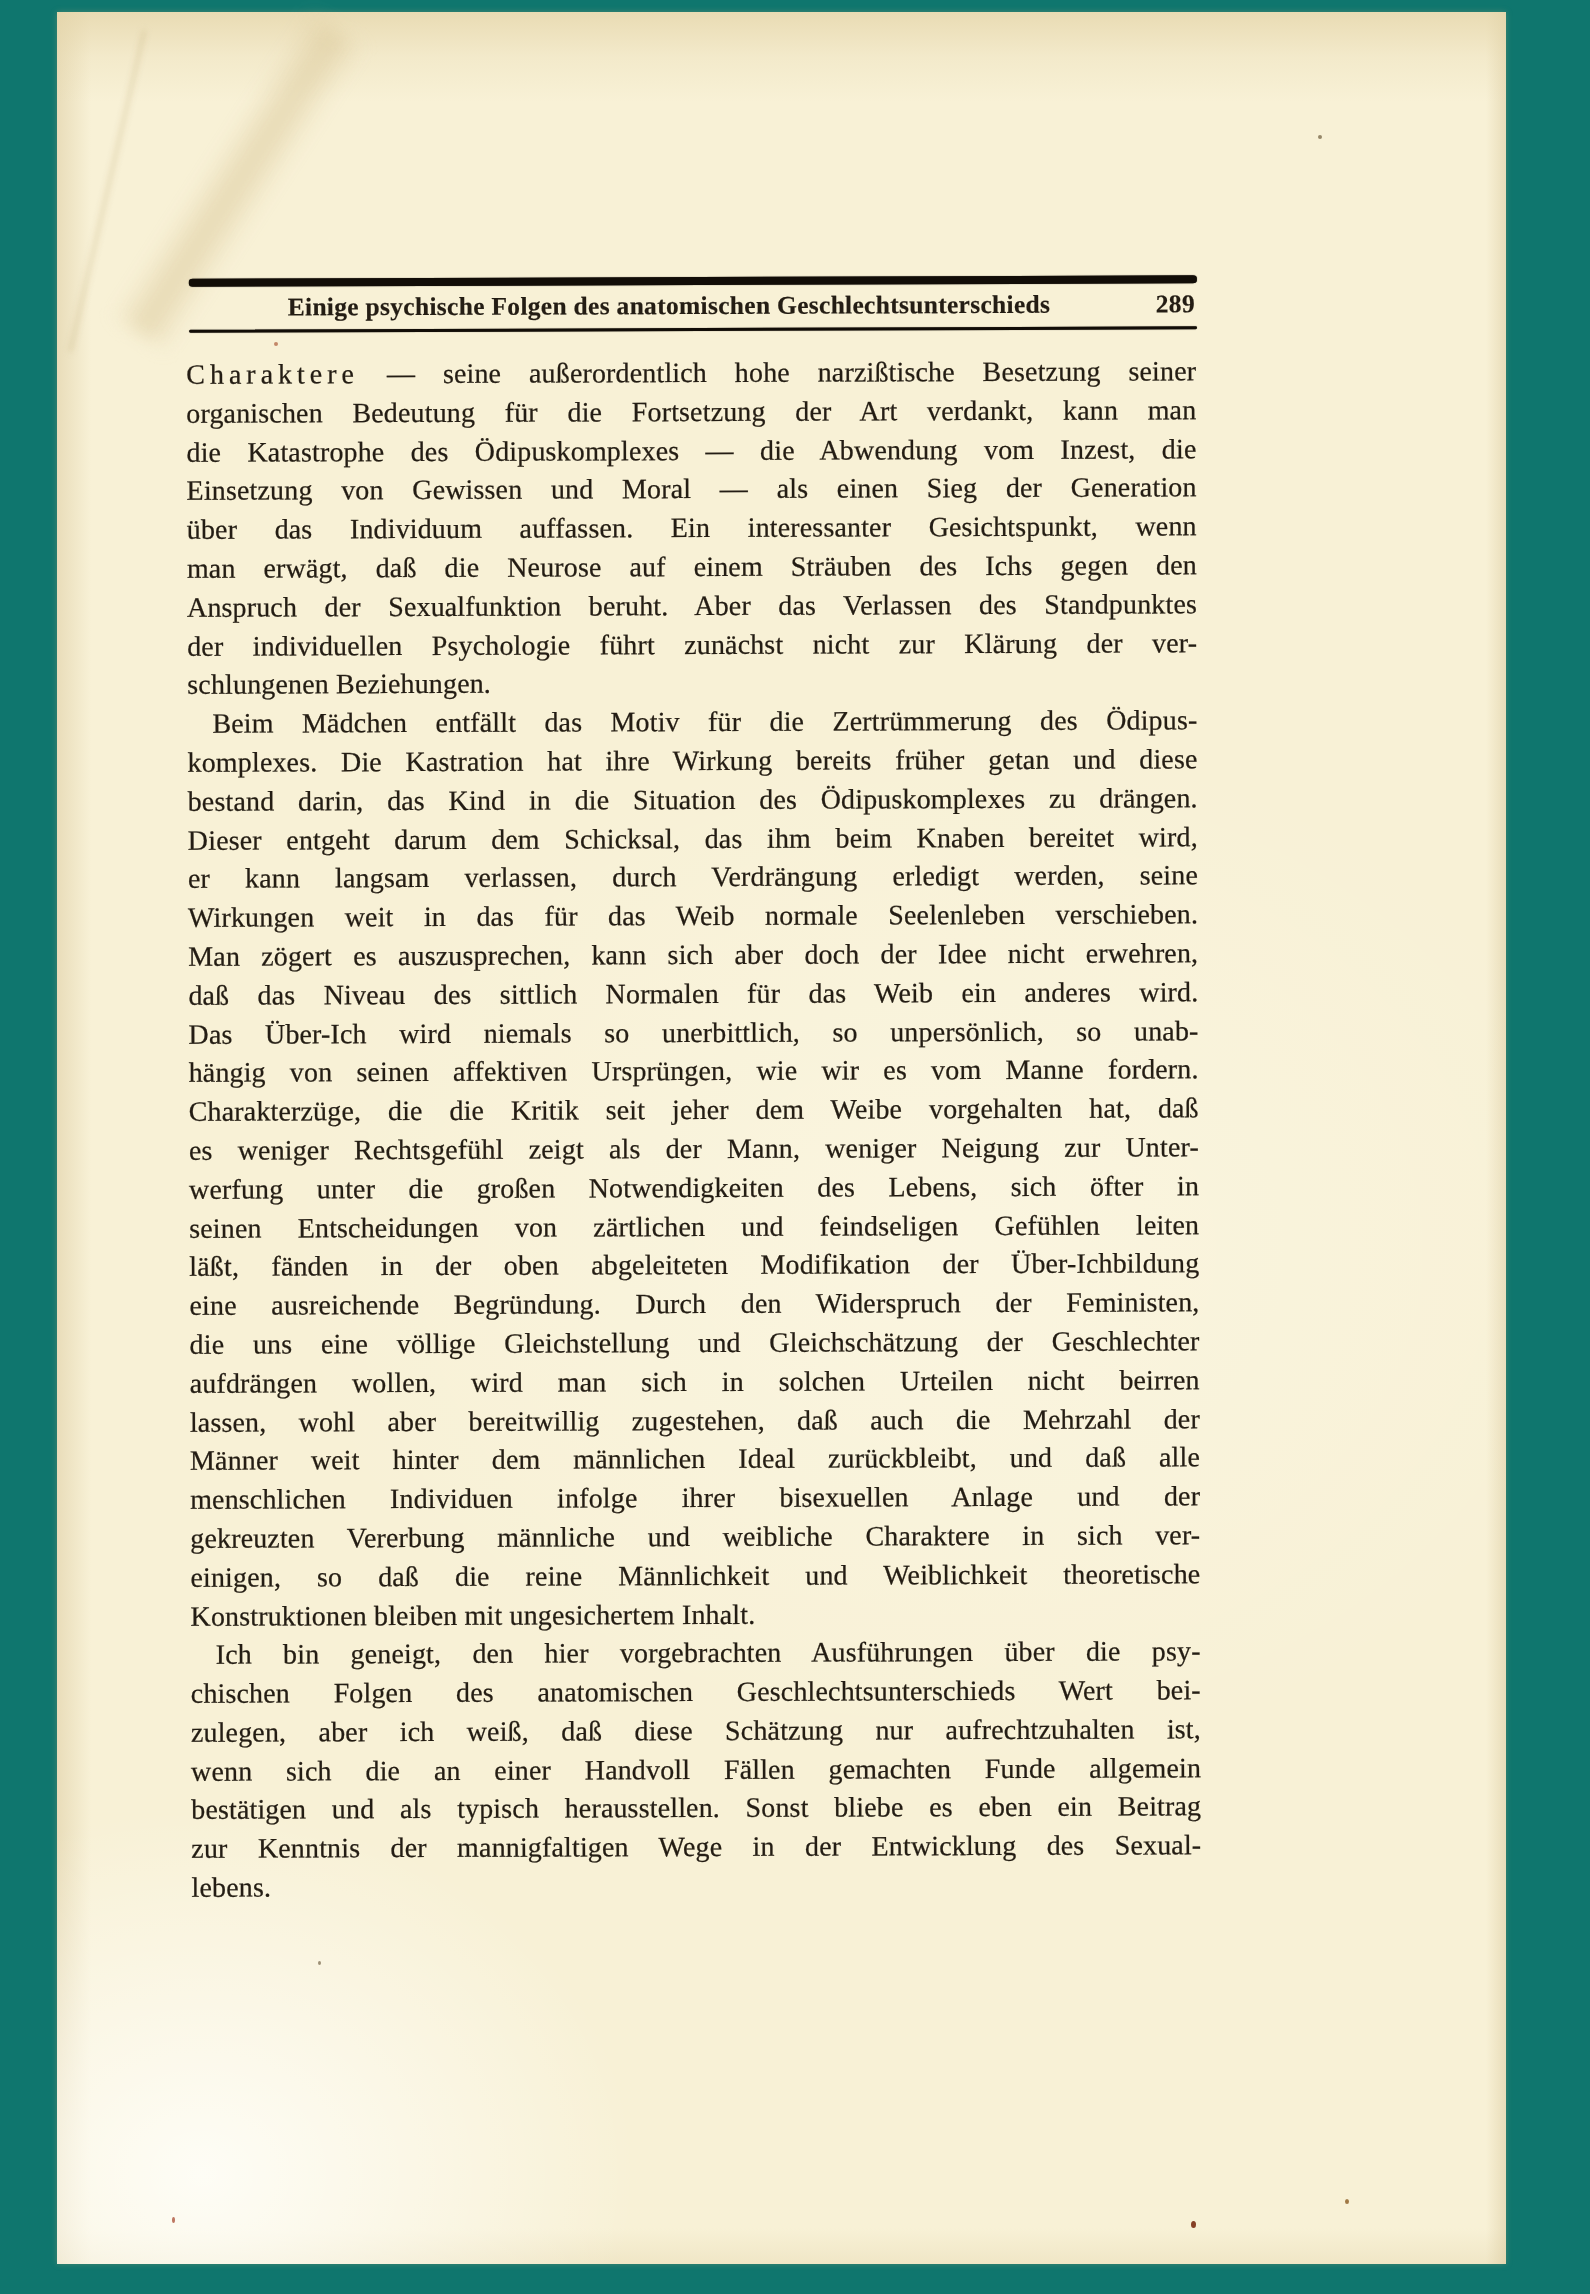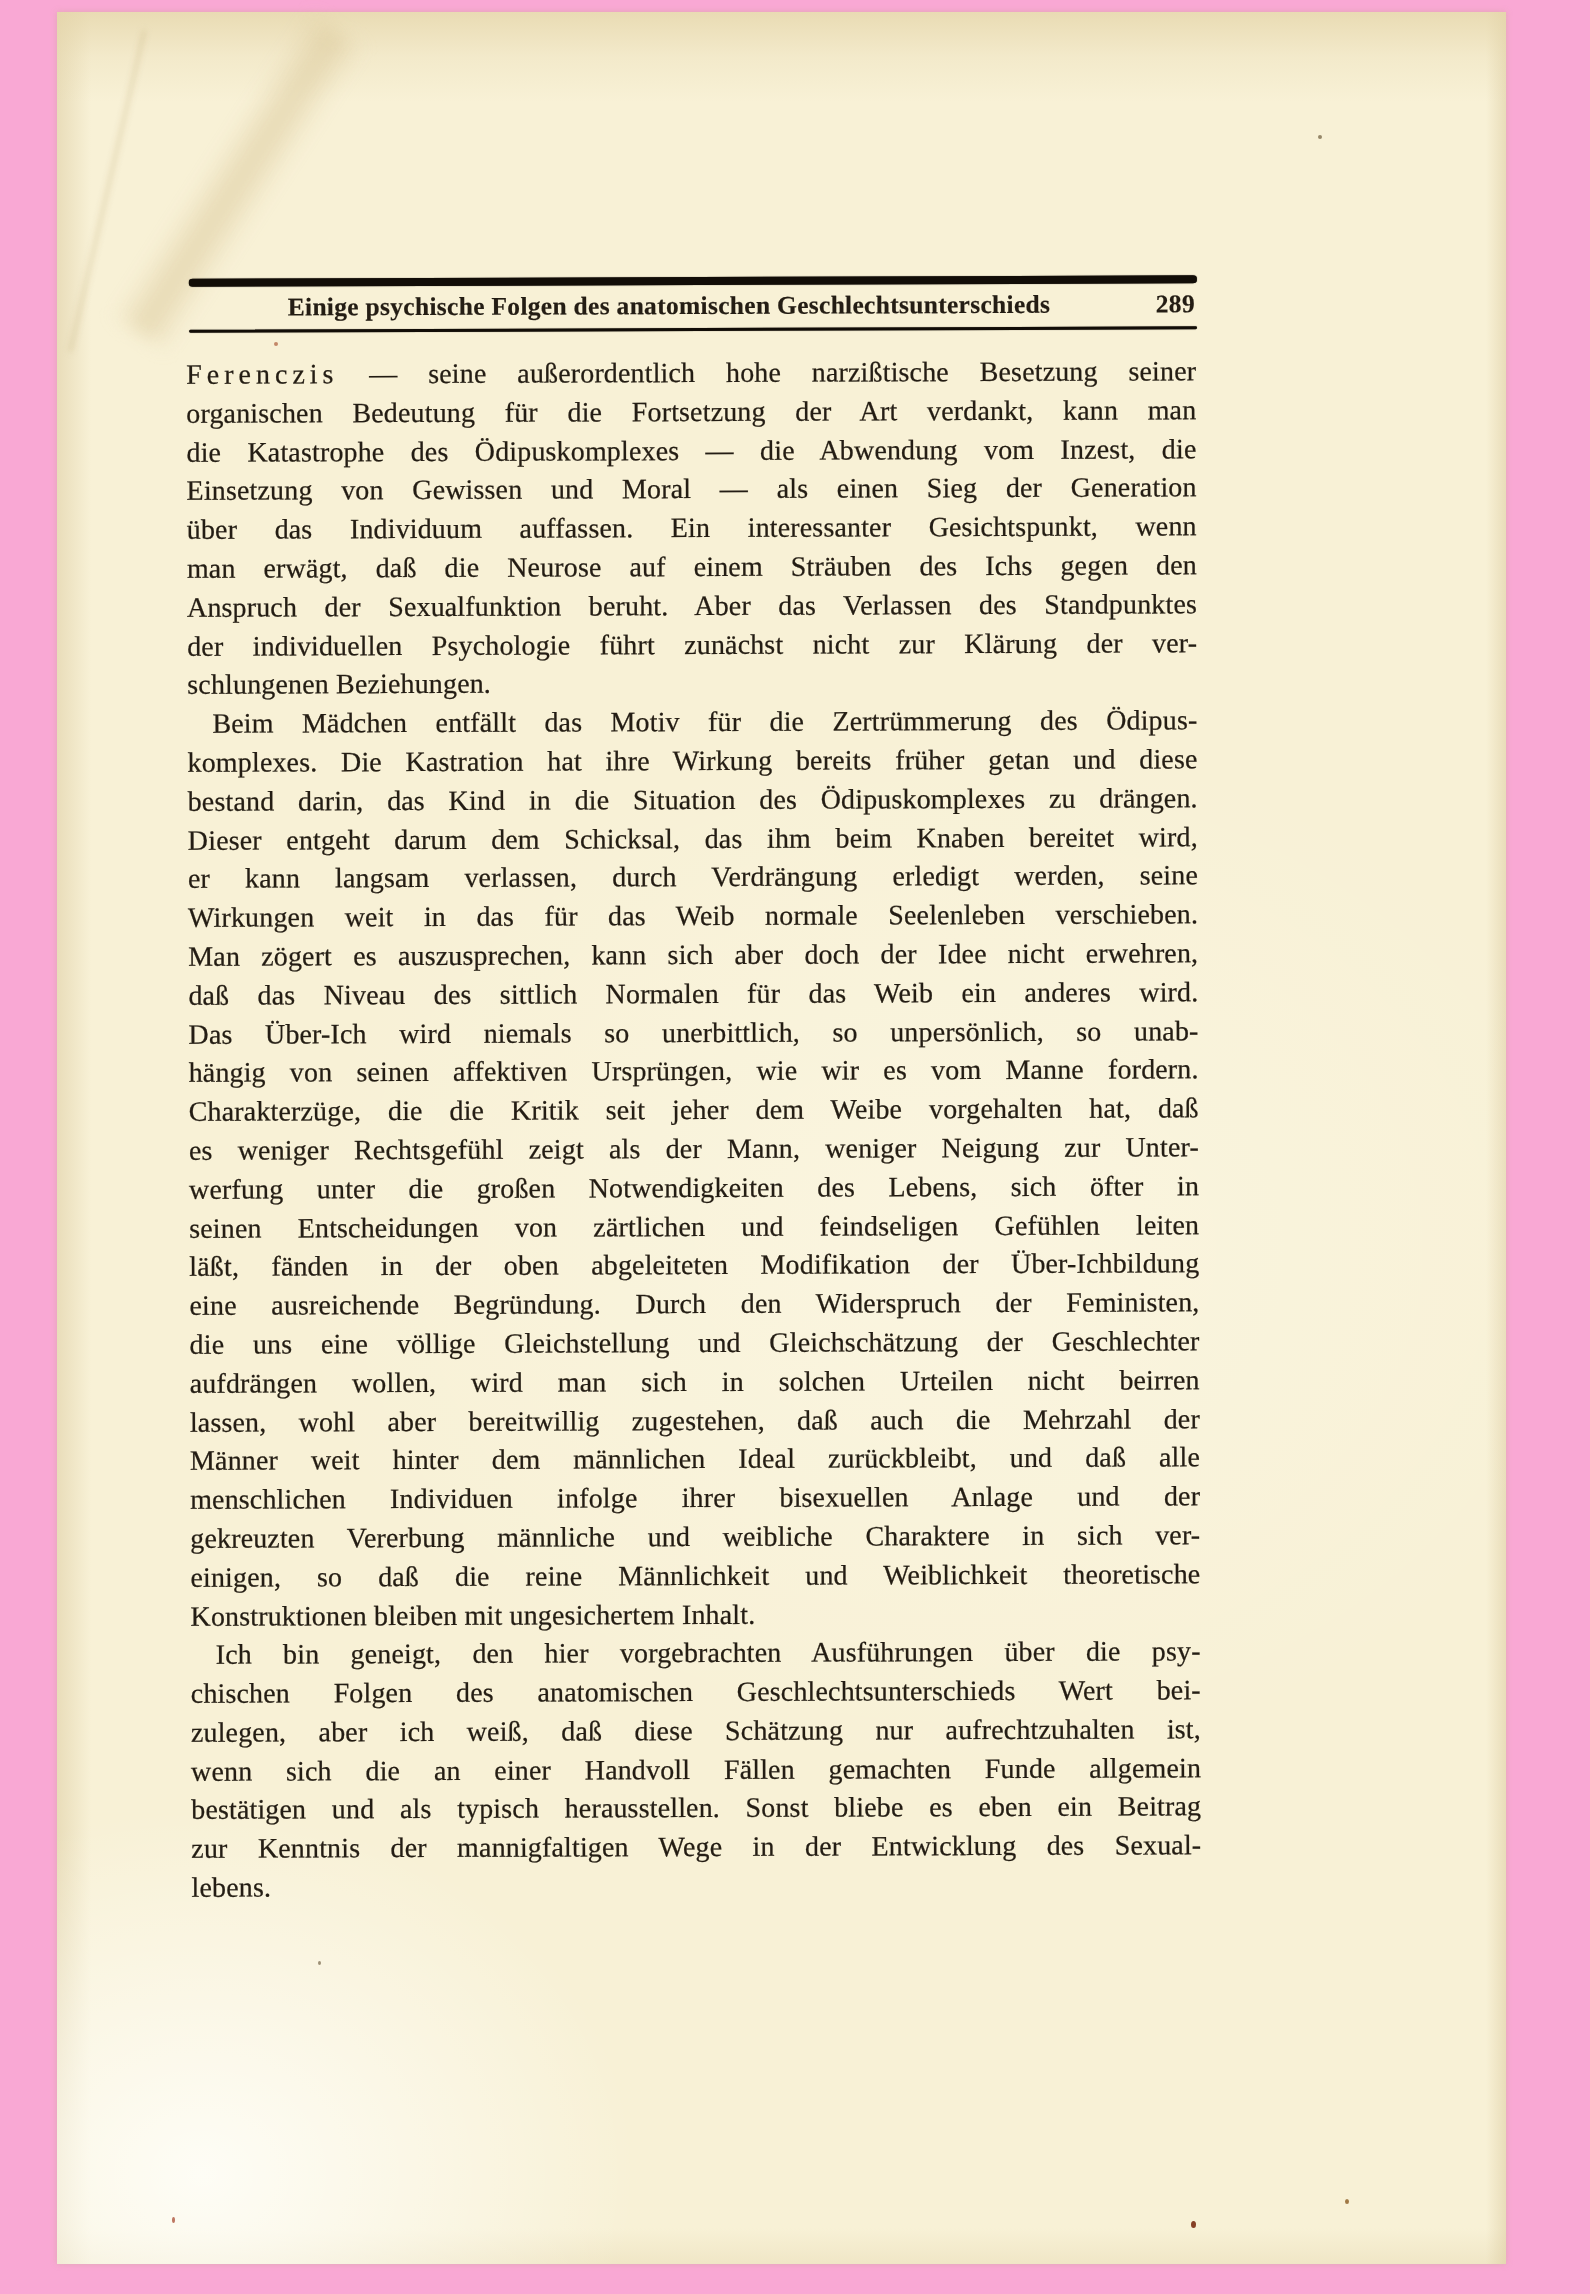--- a/index.html
+++ b/index.html
@@ -1,18 +1,18 @@
 <!DOCTYPE html>
 <html style="--paper: #f8f1d6; --ink: #241d14; --rule: #120d07;"><head>
 <meta charset="utf-8">
 <style>
   html,body{margin:0;padding:0;background:#ffffff;}
   .scan{
     position:relative;width:1590px;height:2294px;overflow:hidden;
-    background:#f9a8d4;
+    background:#0f766e;
     font-family:"Liberation Serif","DejaVu Serif",serif;
   }
   
   .paper{
     position:absolute;left:57px;top:12px;width:1449px;height:2252px;
     background-color:var(--paper,#f8f1d6);
     background-image:
       radial-gradient(ellipse 620px 520px at 10% 96%, rgba(255,255,251,0.85), rgba(255,255,251,0) 70%),
       radial-gradient(ellipse 900px 700px at 62% 55%, rgba(255,253,242,0.35), rgba(255,253,242,0) 75%),
       linear-gradient(180deg, rgba(228,212,168,0.75) 0px, rgba(228,212,168,0.25) 45px, rgba(228,212,168,0) 90px),
@@ -92,21 +92,21 @@
   <div class="content">
     <div class="rule-thick"></div>
     <div class="header-row">
       <span class="running-title">Einige psychische Folgen des anatomischen Geschlechtsunterschieds</span>
       <span class="folio">289</span>
     </div>
     <div class="rule-thin"></div>
 
     <div class="text-block">
         <div class="para">
-          <div class="line"><span class="gesperrt">Ferenczis</span> — seine außerordentlich hohe narzißtische Besetzung seiner</div>
+          <div class="line"><span class="gesperrt">Charaktere</span> — seine außerordentlich hohe narzißtische Besetzung seiner</div>
           <div class="line">organischen Bedeutung für die Fortsetzung der Art verdankt, kann man</div>
           <div class="line">die Katastrophe des Ödipuskomplexes — die Abwendung vom Inzest, die</div>
           <div class="line">Einsetzung von Gewissen und Moral — als einen Sieg der Generation</div>
           <div class="line">über das Individuum auffassen. Ein interessanter Gesichtspunkt, wenn</div>
           <div class="line">man erwägt, daß die Neurose auf einem Sträuben des Ichs gegen den</div>
           <div class="line">Anspruch der Sexualfunktion beruht. Aber das Verlassen des Standpunktes</div>
           <div class="line">der individuellen Psychologie führt zunächst nicht zur Klärung der ver-</div>
           <div class="line flush-last">schlungenen Beziehungen.</div>
         </div>
         <div class="para indent">

